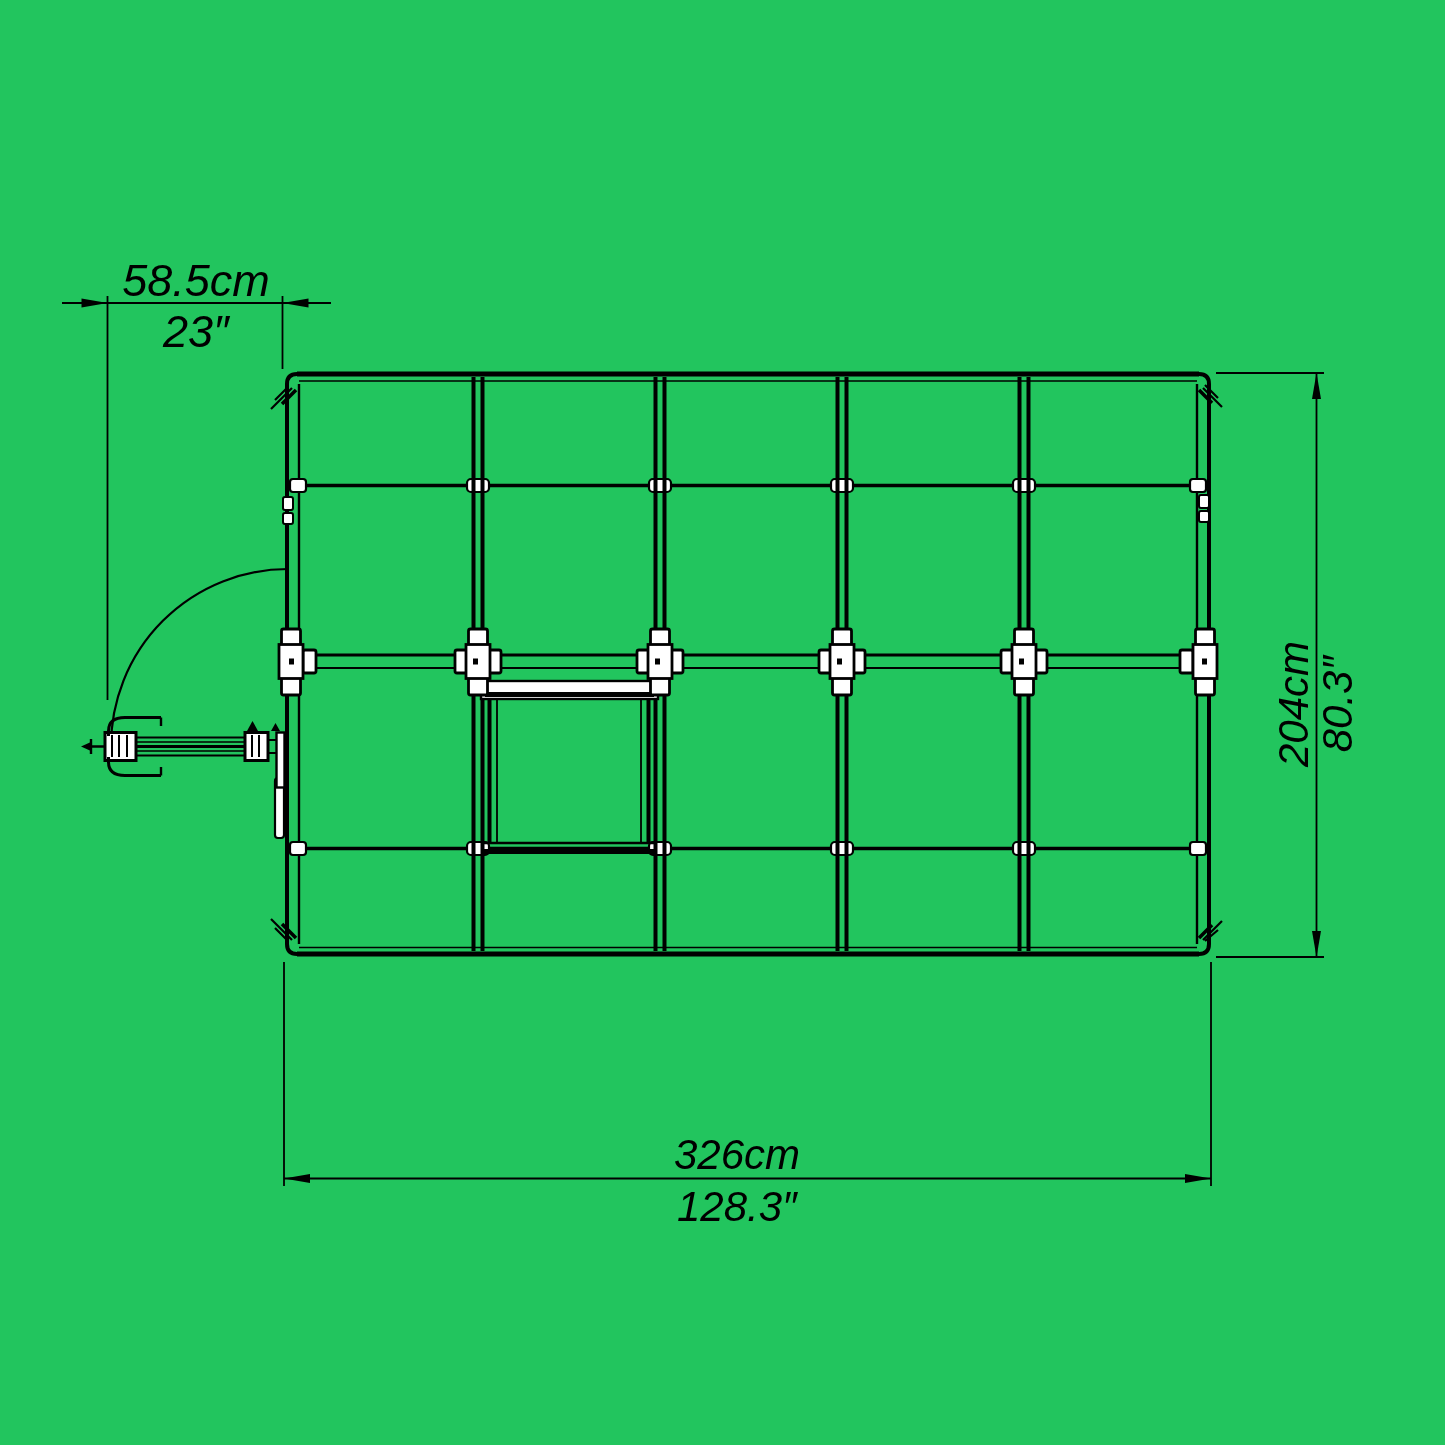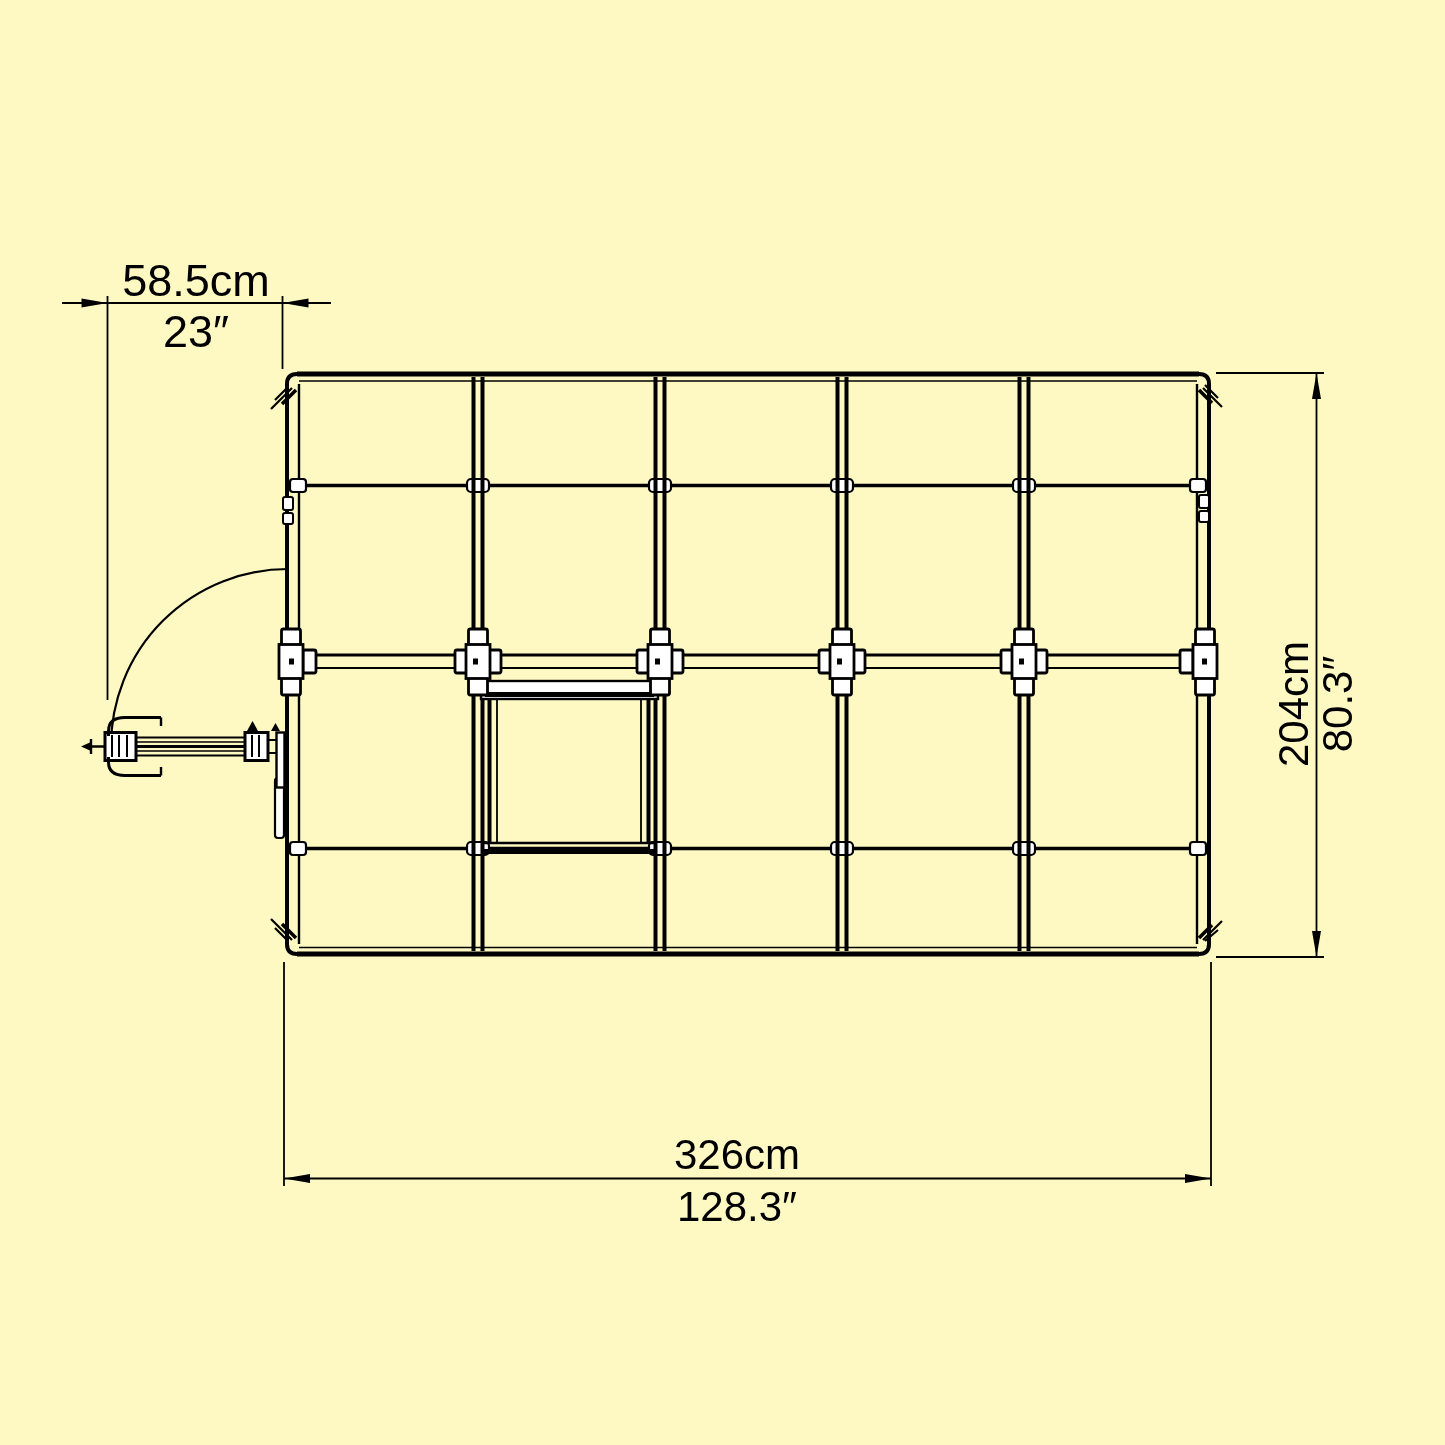--- a/index.html
+++ b/index.html
@@ -4,22 +4,23 @@
 <style>
   html, body {
     margin: 0;
     padding: 0;
     background: #ffffff;
   }
   .canvas {
     position: relative;
     width: 1445px;
     height: 1445px;
-    background: #fef9c3;
+    background: #22c55e;
     overflow: hidden;
+    font-style: italic;
   }
   svg { display: block; }
   svg path { fill: none; stroke-linecap: butt; }
   .white-fill { fill: #ffffff; }
   .blk { fill: #000000; stroke: none; }
   .dim-line { stroke: #000000; stroke-width: 1.8; }
   .dim-text {
     font-family: "Liberation Sans", sans-serif;
     fill: #000000;
     font-weight: 400;

